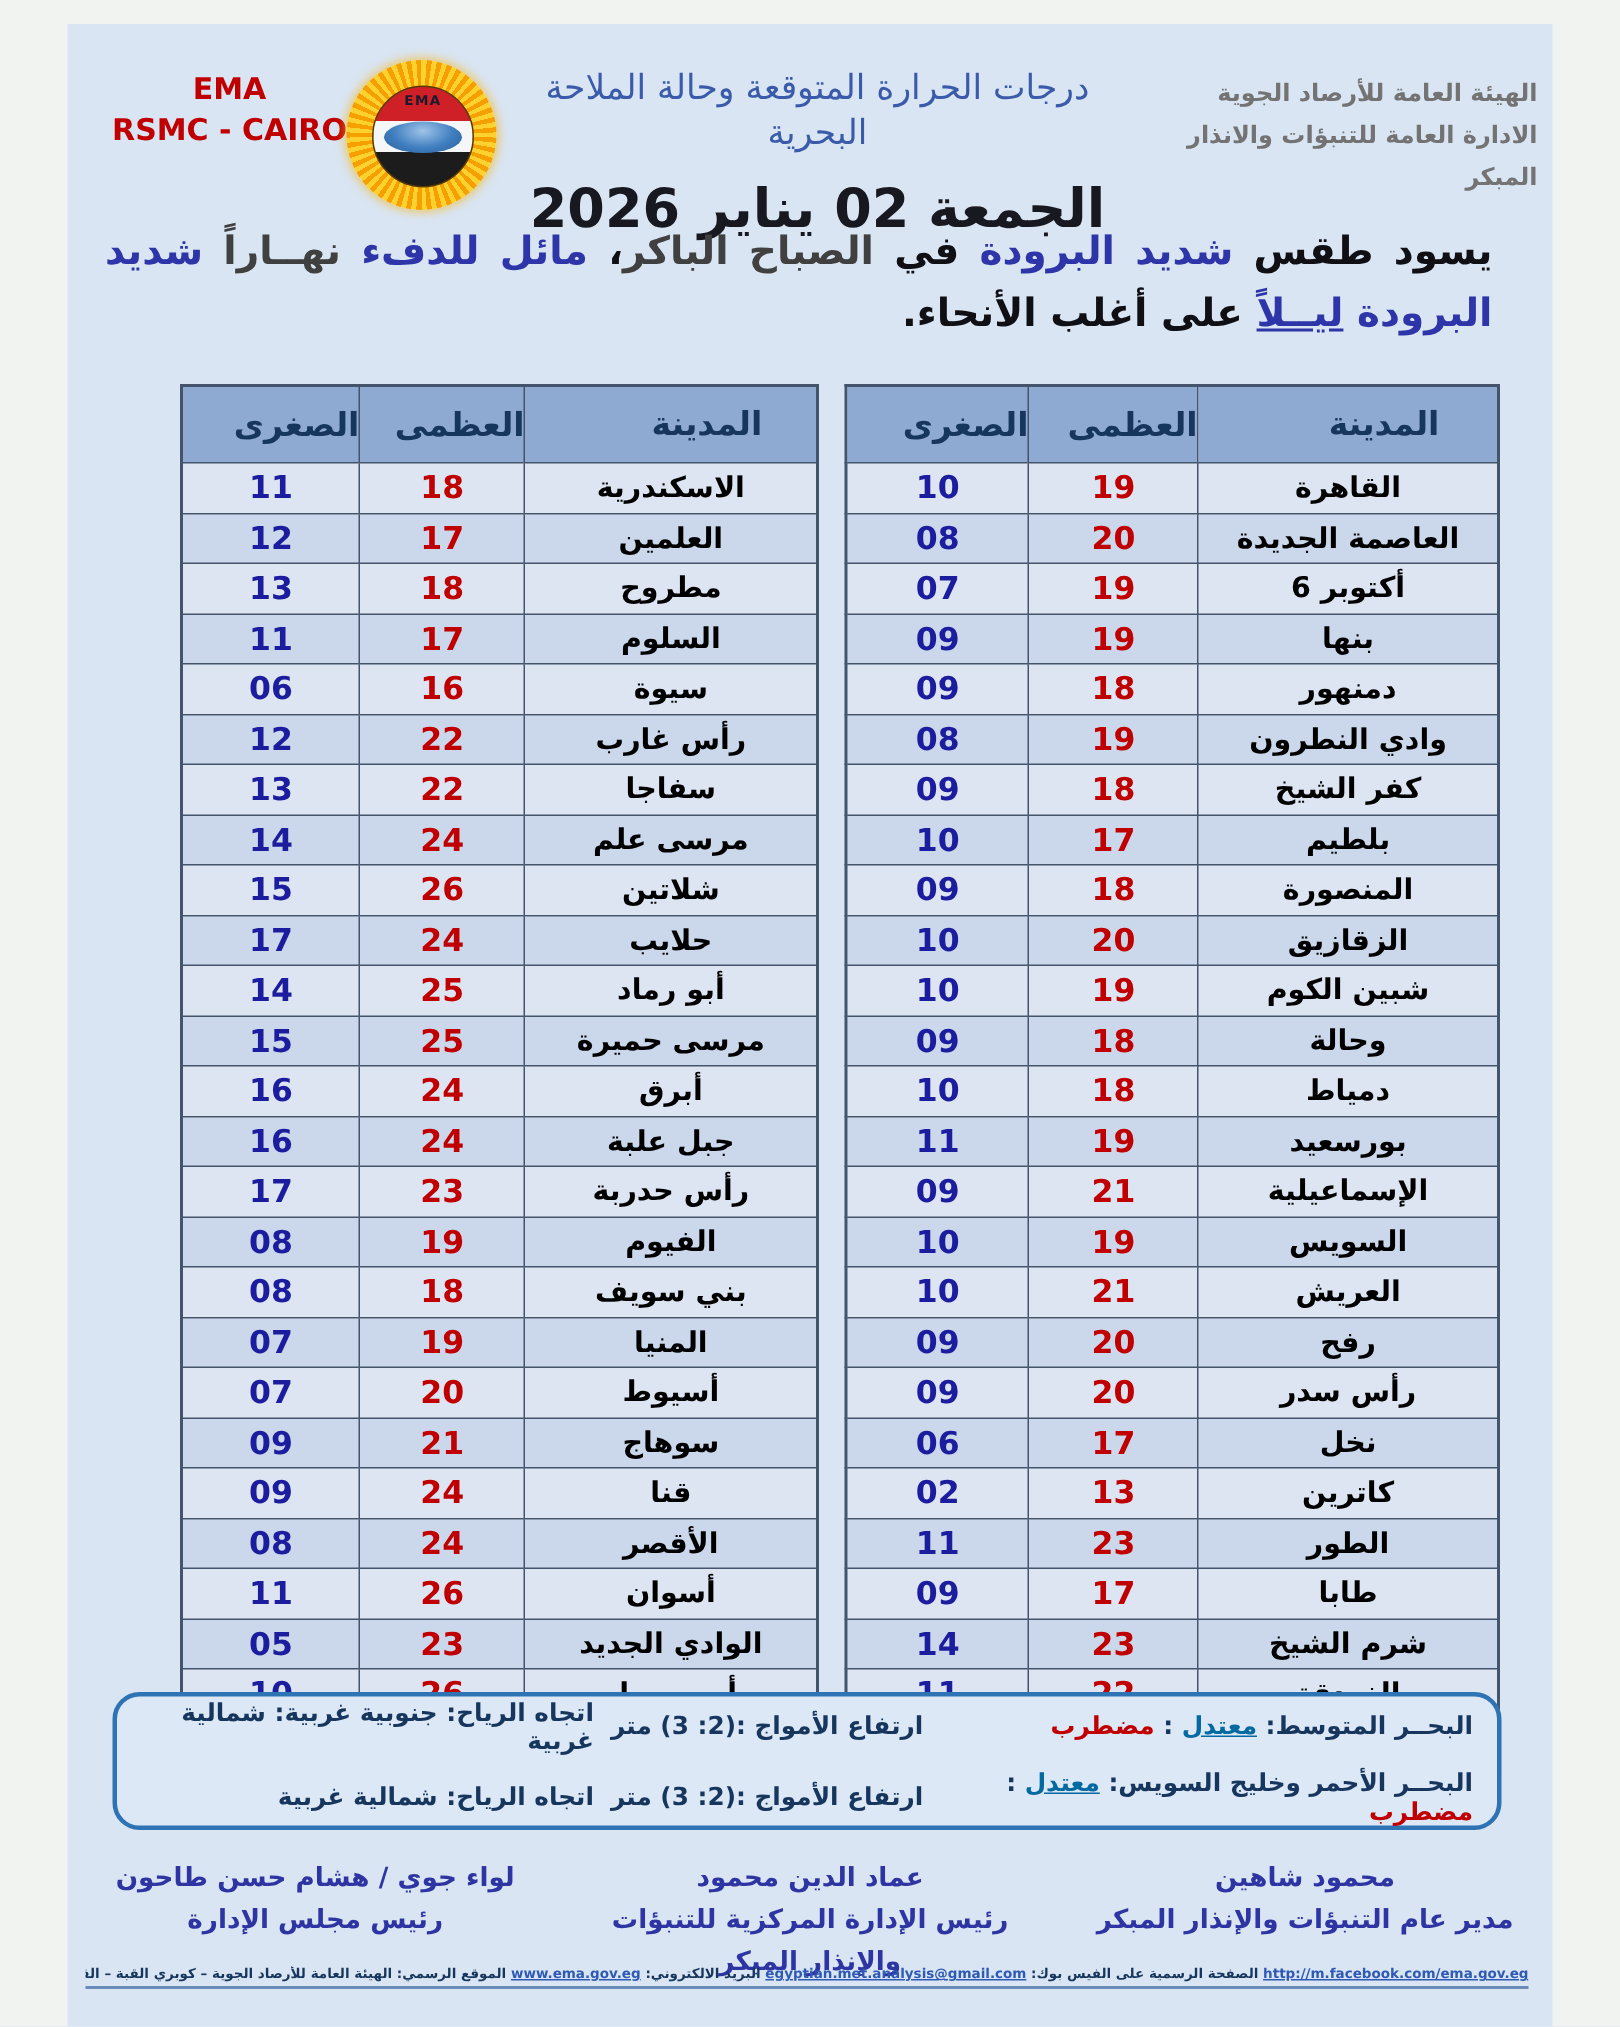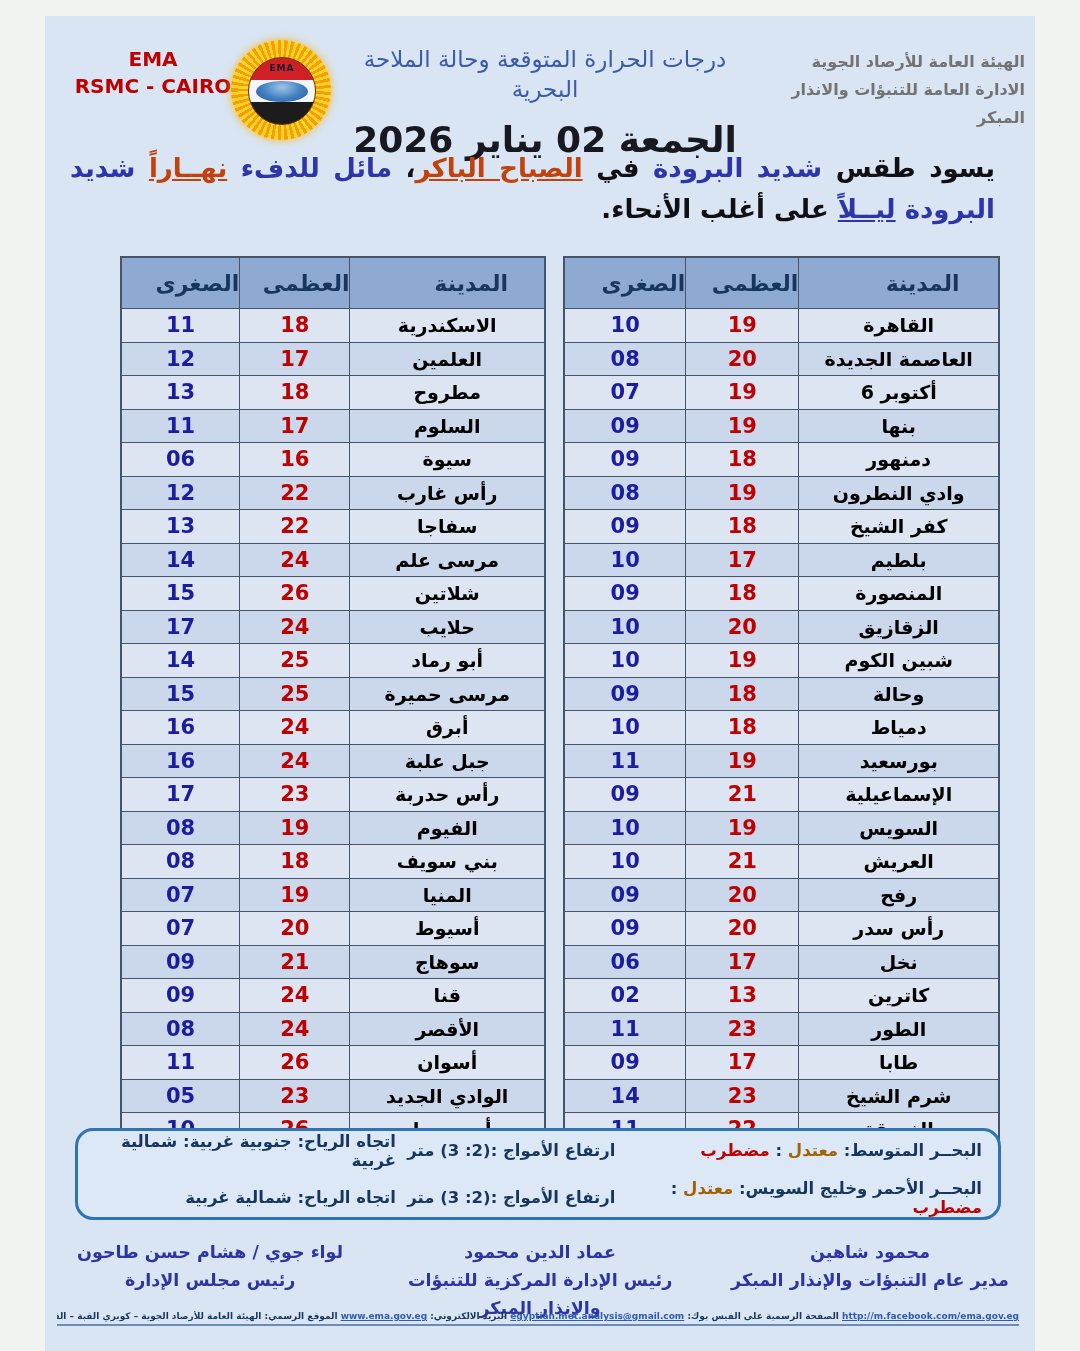--- a/index.html
+++ b/index.html
@@ -45,21 +45,21 @@
     position:absolute;left:700px;top:32px;width:280px;
     color:#737373;font-weight:bold;font-size:16px;line-height:28px;direction:rtl;
   }
   
   .forecast{
     position:absolute;left:25px;top:132px;width:925px;margin:0;
     direction:rtl;text-align:justify;
     font-size:26px;font-weight:bold;line-height:41px;color:#101014;
   }
   .seg-black{color:#101014;}
-  .seg-black-u{color:#c2410c;text-decoration:underline;margin-top:42px;}
+  .seg-black-u{color:#404040;margin-top:42px;}
   .seg-blue{color:#2d35a8;}
   .seg-blue-u{color:#2d35a8;text-decoration:underline;}
   
   .tbl-wrap-left{position:absolute;left:75px;top:240px;width:426px;}
   .tbl-wrap-right{position:absolute;left:518px;top:240px;width:437px;}
   table.temps{
     width:100%;border-collapse:collapse;direction:rtl;table-layout:fixed;
     border:2px solid #44546a;
   }
   table.temps th,table.temps td{
@@ -83,21 +83,21 @@
     position:absolute;left:30px;top:1112px;width:926px;height:92px;
     border:3px solid #2e74b5;border-radius:18px;box-sizing:border-box;
     background:#dce8f6;direction:rtl;
     display:flex;flex-direction:column;justify-content:center;gap:9px;
     padding:4px 16px;
   }
   .marine-row{display:flex;align-items:center;font-size:16.5px;font-weight:bold;color:#17365d;}
   .m-sea{width:40%;text-align:right;}
   .m-waves{width:26%;text-align:center;}
   .m-wind{width:34%;text-align:right;}
-  .navy{color:#17365d;} .blue{color:#a16207;} .red{color:#c00000;}
+  .navy{color:#17365d;} .blue{color:#0369a1;text-decoration:underline;} .red{color:#c00000;}
   
   .sigs{position:absolute;left:0;top:1222px;width:100%;display:flex;direction:rtl;}
   .sig{width:33.33%;text-align:center;color:#2e35a3;font-weight:bold;
        font-size:17.5px;line-height:28px;direction:rtl;}
   
   .footer{
     position:absolute;left:12px;top:1295px;width:962px;direction:rtl;
     font-size:9px;font-weight:bold;color:#17365d;white-space:nowrap;
     border-bottom:2px solid #6b8cb8;padding-bottom:3px;overflow:hidden;
   }

